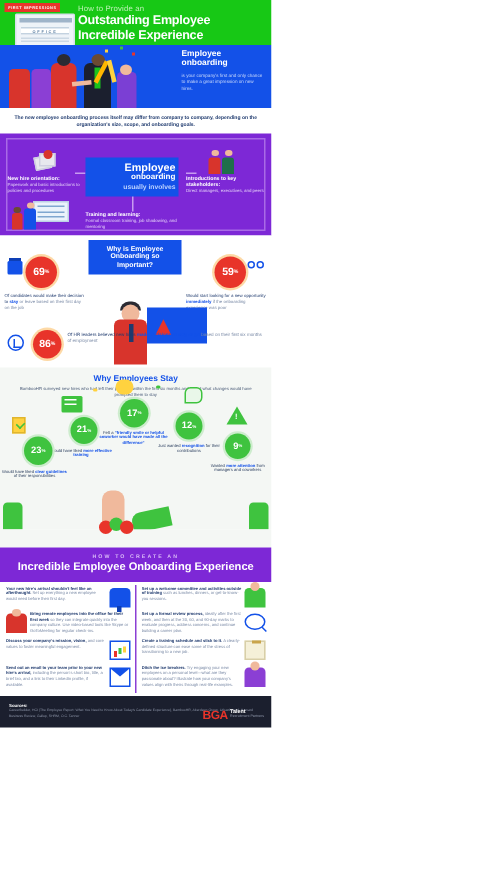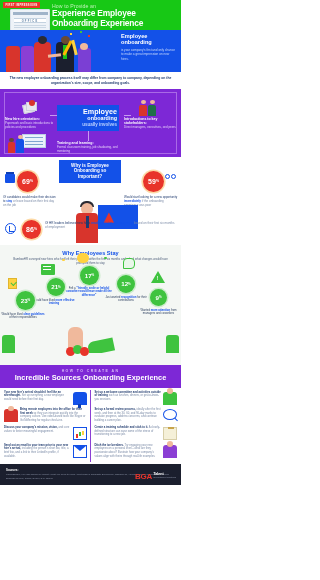--- a/index.html
+++ b/index.html
@@ -294,21 +294,21 @@
 </style>
 </head>
 <body>
 
 <div class="page">
 
   <div class="header">
     <div class="badge">FIRST IMPRESSIONS</div>
     <div class="hdr-text">
       <div class="hdr-kicker">How to Provide an</div>
-      <div class="hdr-title">Experience Employee Onboarding Experience</div>
+      <div class="hdr-title">Outstanding Employee Incredible Experience</div>
     </div>
     <div class="monitor">
       <div class="bar"></div>
       <div class="ofc">OFFICE</div>
       <div class="rows">
           <i></i>
           <i></i>
           <i></i>
         </div>
     </div>
@@ -512,21 +512,21 @@
   <div class="howto-wrap">
     <div class="flower">
         <i></i>
         <i></i>
         <i></i>
       </div>
   </div>
 
   <div class="howto">
     <div class="kick">HOW TO CREATE AN</div>
-    <div class="ttl">Incredible Sources Onboarding Experience</div>
+    <div class="ttl">Incredible Employee Onboarding Experience</div>
   </div>
 
   <div class="tips">
     <div class="divider"></div>
     <div class="tipgrid">
 
       <div class="tipcol">
         <div class="tip">
           <div class="tx">
             <p><b>Your new hire's arrival shouldn't feel like an afterthought.</b>

